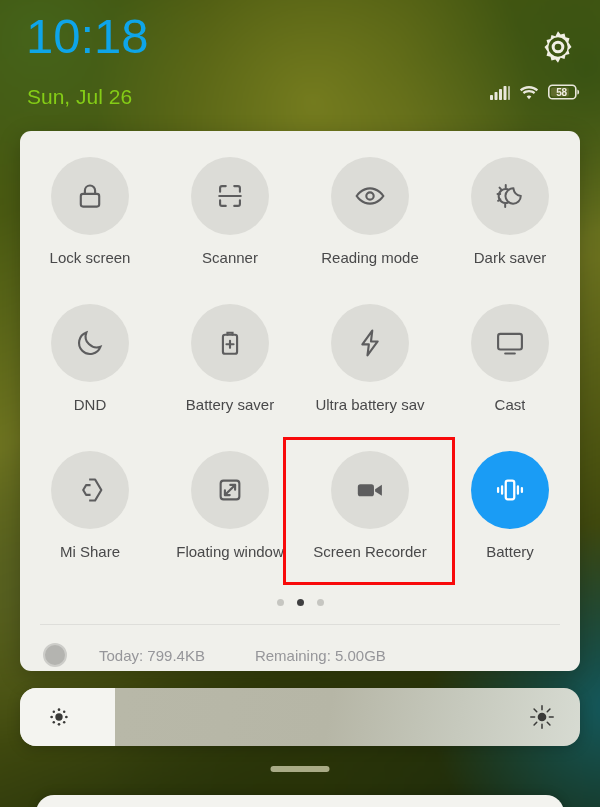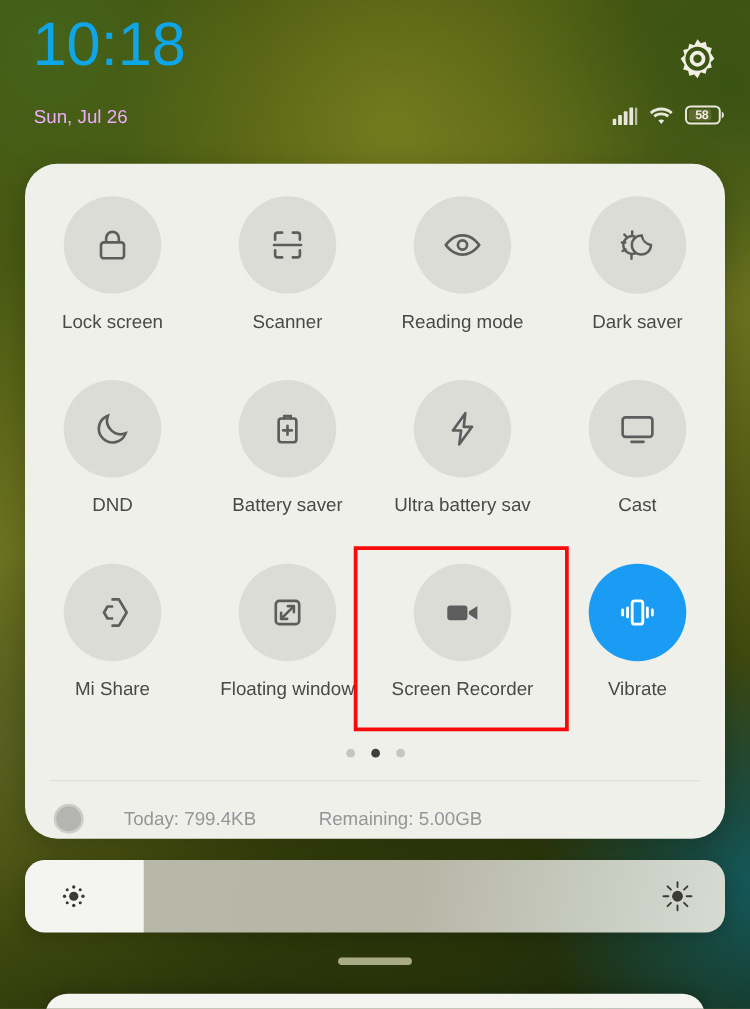--- a/index.html
+++ b/index.html
@@ -44,22 +44,22 @@
     left: 26px; top: 12px;
     font-size: 49px;
     font-weight: 300;
     letter-spacing: 0px;
     line-height: 1;
     color: #0ea5e9;
   }
   #datetext {
     position: absolute;
     left: 27px; top: 85px;
-    font-size: 15px;
-    color: #f0abfc;
+    font-size: 21px;
+    color: #84cc16;
   }
   #gear-btn {
     position: absolute;
     right: 22px; top: 27px;
     width: 40px; height: 40px;
     cursor: pointer;
   }
   #status-icons {
     position: absolute;
     right: 20px; top: 84px;
@@ -78,21 +78,21 @@
     letter-spacing: -0.2px;
   }
 
   
   #qs-panel {
     position: absolute;
     left: 20px; top: 131px;
     width: 560px;
     height: 540px;
     background: #f0f0eb;
-    border-radius: 26px;
+    border-radius: 11px;
     box-shadow: 0 6px 22px rgba(0,0,0,0.22);
   }
 
   .tile-grid {
     position: absolute;
     left: 0; top: 22px;
     width: 100%;
   }
   .tile-row {
     display: flex;
@@ -402,21 +402,21 @@
       </div>
 
       <div class="tile active">
         <div class="tile-circle">
           <svg width="34" height="34" viewBox="0 0 24 24" fill="none" stroke="#ffffff" stroke-width="1.6" stroke-linecap="round">
             <rect x="9" y="5.4" width="6" height="13.2" rx="1.4"></rect>
             <path d="M6.4 9.4v5.2M3.6 10.6v2.8"></path>
             <path d="M17.6 9.4v5.2M20.4 10.6v2.8"></path>
           </svg>
         </div>
-        <div class="tile-label">Vibrate</div>
+        <div class="tile-label">Battery</div>
       </div>
     </div>
   </div>
 
   <div id="highlight-box" style="border-color: rgb(248, 10, 10);"></div>
 
   <div id="page-dots">
     <span class="dot"></span>
     <span class="dot on"></span>
     <span class="dot"></span>

